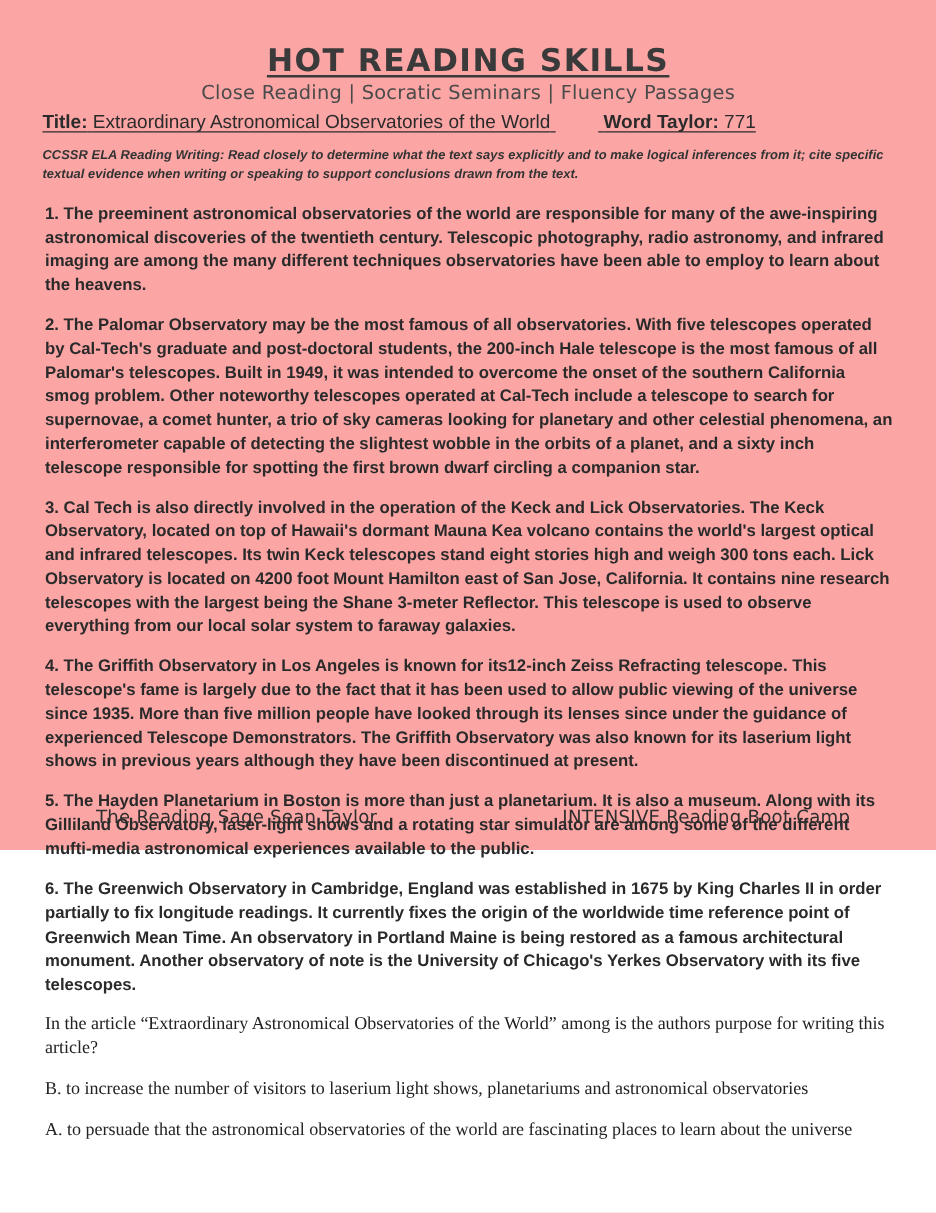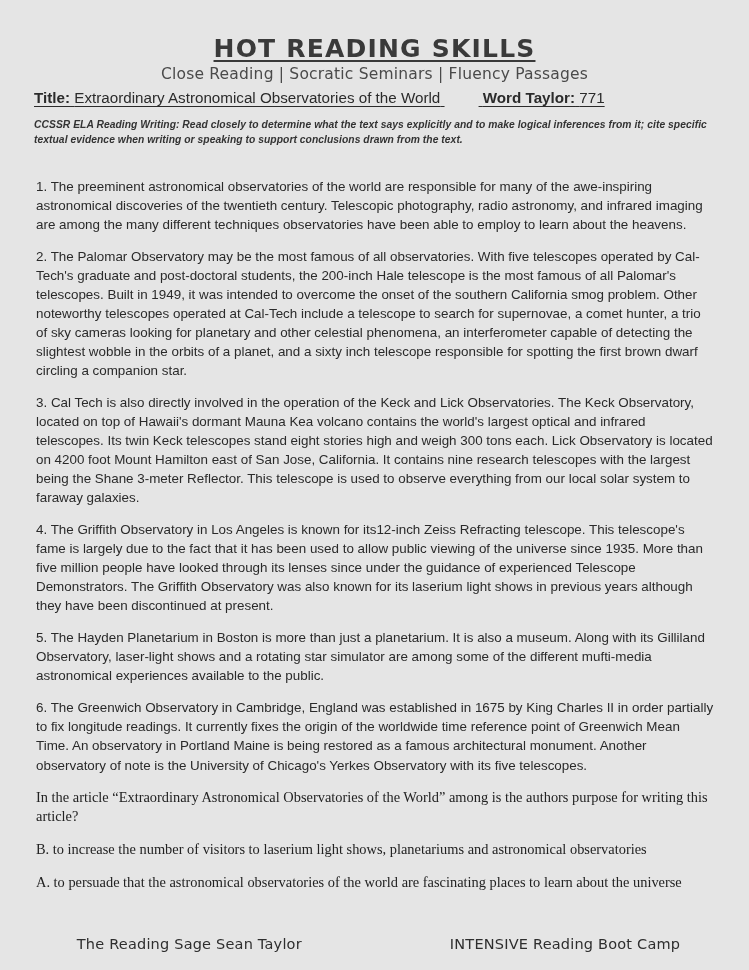--- a/index.html
+++ b/index.html
@@ -12,24 +12,24 @@
     height: 970px;
     overflow: hidden;
     font-family: "Liberation Sans", sans-serif;
     color: #231f20;
     -webkit-font-smoothing: antialiased;
   }
 
   .page {
     position: relative;
     width: 749px;
-    height: 970px;
+    height: 680px;
     box-sizing: border-box;
     padding: 0 34px;
-    background: #e5e5e5;
+    background: #fca5a5;
   }
 
   
   .masthead {
     padding-top: 36px;
     text-align: center;
   }
   .brand-title {
     font-family: "DejaVu Sans", sans-serif;
     font-weight: 700;
@@ -72,21 +72,21 @@
     margin-top: 9px;
     font-size: 10.3px;
     font-style: italic;
     font-weight: 600;
     color: #333;
     line-height: 1.45;
     letter-spacing: 0.05px;
   }
 
   
-  .passage { margin-top: 29px; }
+  .passage { margin-top: 13px; font-weight: bold; }
   .para {
     font-size: 13.4px;
     line-height: 1.42;
     color: #2a2a2a;
     margin: 0 0 13px 2px;
     text-align: left;
   }
 
   
   .question-block {

